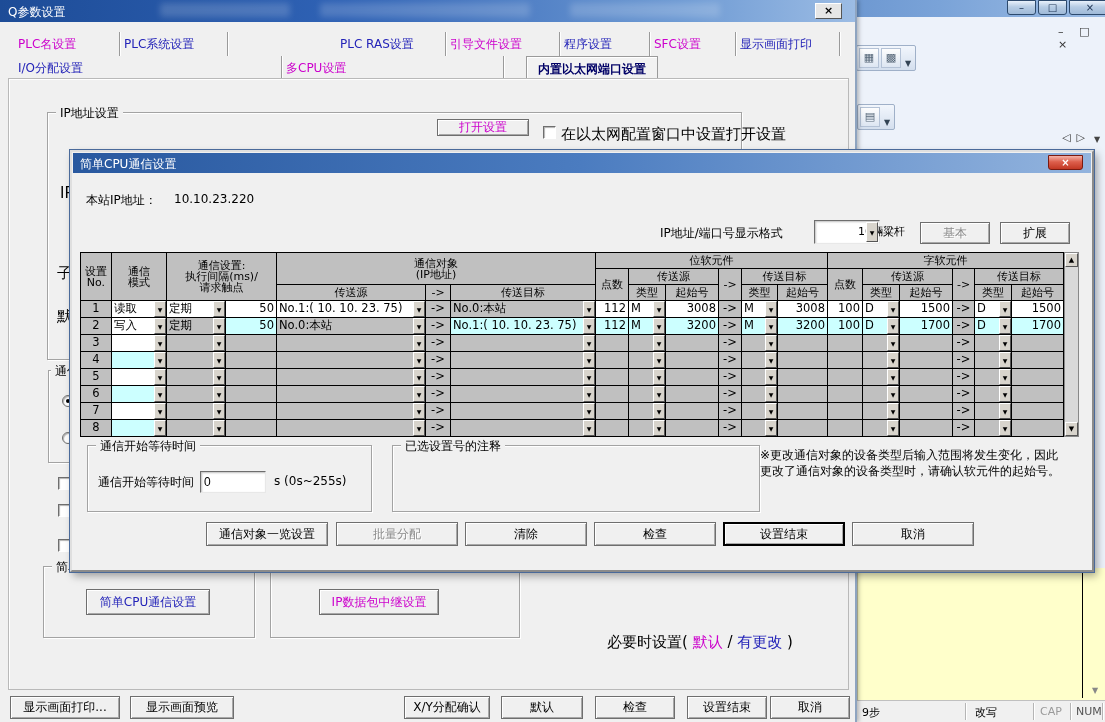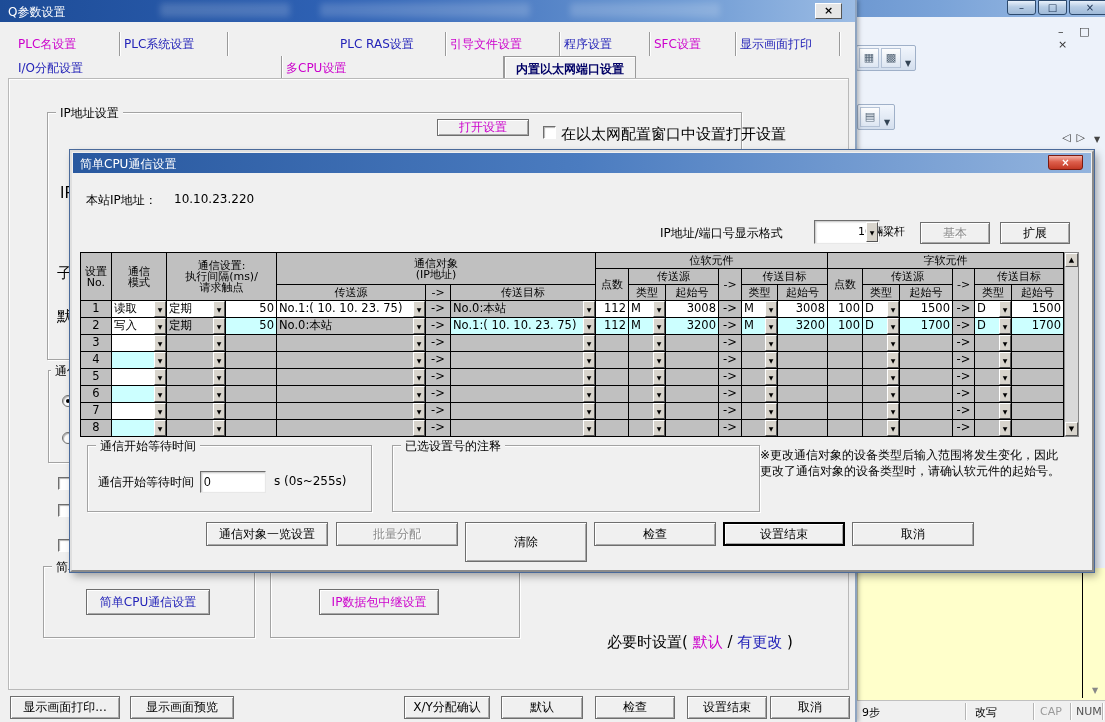--- a/index.html
+++ b/index.html
@@ -138,21 +138,21 @@
         <div class="tab" style="width: 108px; color: rgb(35, 35, 184); margin-top: 34px;">PLC文件设置</div>
         <div class="tab" style="width: 110px; color: rgb(35, 35, 184);">PLC RAS设置</div>
         <div class="tab" style="width: 114px; color: rgb(204, 0, 204);">引导文件设置</div>
         <div class="tab" style="width: 90px; color: rgb(35, 35, 184);">程序设置</div>
         <div class="tab" style="width: 86px; color: rgb(204, 0, 204);">SFC设置</div>
         <div class="tab" style="width: 104px; color: rgb(35, 35, 184);">显示画面打印</div>
       </div>
     <div id="tab-row-2">
         <div class="tab" style="width: 268px; color: rgb(35, 35, 184);">I/O分配设置</div>
         <div class="tab" style="width: 222px; color: rgb(204, 0, 204);">多CPU设置</div>
-        <div class="tab active" style="width: 132px; color: rgb(0, 0, 102);">内置以太网端口设置</div>
+        <div class="tab active" style="width: 132px; margin-left: 22px; color: rgb(0, 0, 102);">内置以太网端口设置</div>
       </div>
     <div id="tab-pane"></div>
 
     <div class="groupbox" style="left:47px; top:112px; width:695px; height:248px;">
       <span class="grouptitle">IP地址设置</span>
     </div>
     <span class="frag" style="left:60px; top:184px;">IP</span>
     <span class="frag" style="left:57px; top:264px;">子</span>
     <span class="frag" style="left:57px; top:307px;">默</span>
     <div class="btn3d" style="left:437px; top:119px; width:92px; height:17px; color:#cc00cc;">打开设置</div>
@@ -509,19 +509,19 @@
     </div>
 
     <div class="dlg-abs" style="left:688px; top:295px;">
       <div class="note-line">※更改通信对象的设备类型后输入范围将发生变化，因此</div>
       <div class="note-line">更改了通信对象的设备类型时，请确认软元件的起始号。</div>
     </div>
 
     <div id="dlg-buttons">
         <div class="btn3d" style="left: 134px; top: 370px; width: 122px; height: 24px;">通信对象一览设置</div>
         <div class="btn3d disabled" style="left: 264px; top: 370px; width: 122px; height: 24px;">批量分配</div>
-        <div class="btn3d" style="left: 393px; top: 370px; width: 122px; height: 40px;">清除</div>
+        <div class="btn3d" style="left: 393px; top: 370px; width: 122px; height: 24px;">清除</div>
         <div class="btn3d" style="left: 522px; top: 370px; width: 122px; height: 24px;">检查</div>
         <div class="btn3d default" style="left: 651px; top: 370px; width: 122px; height: 24px;">设置结束</div>
         <div class="btn3d" style="left: 780px; top: 370px; width: 122px; height: 24px;">取消</div>
       </div>
   </div>
 </div>
 
 </body></html>

